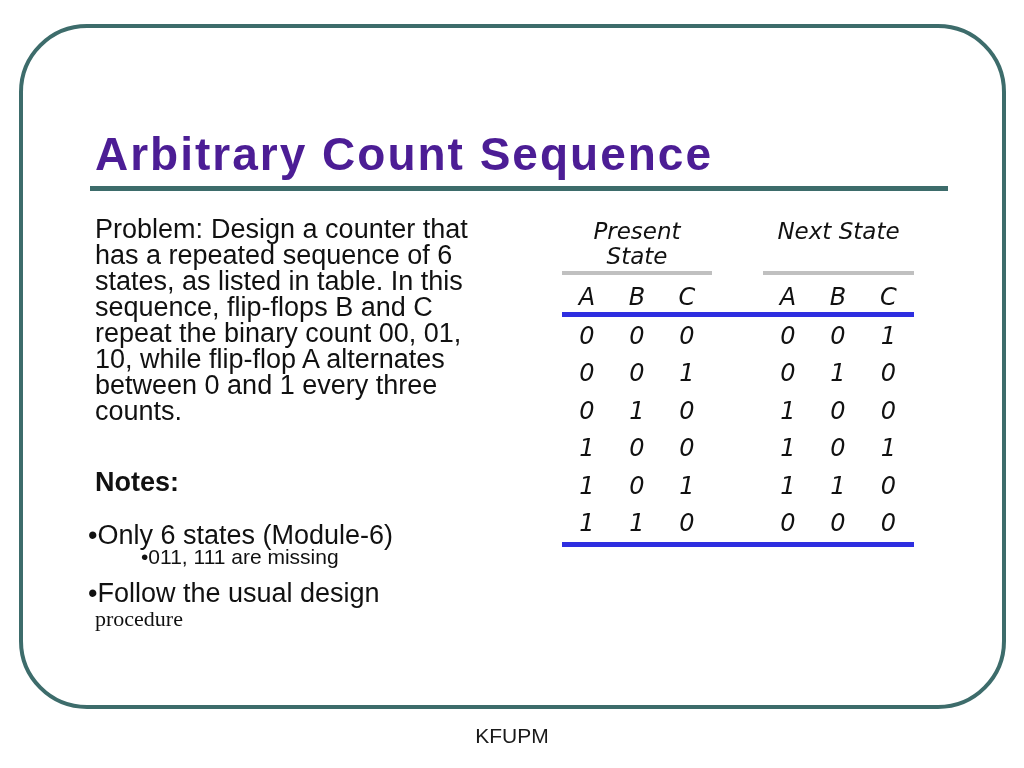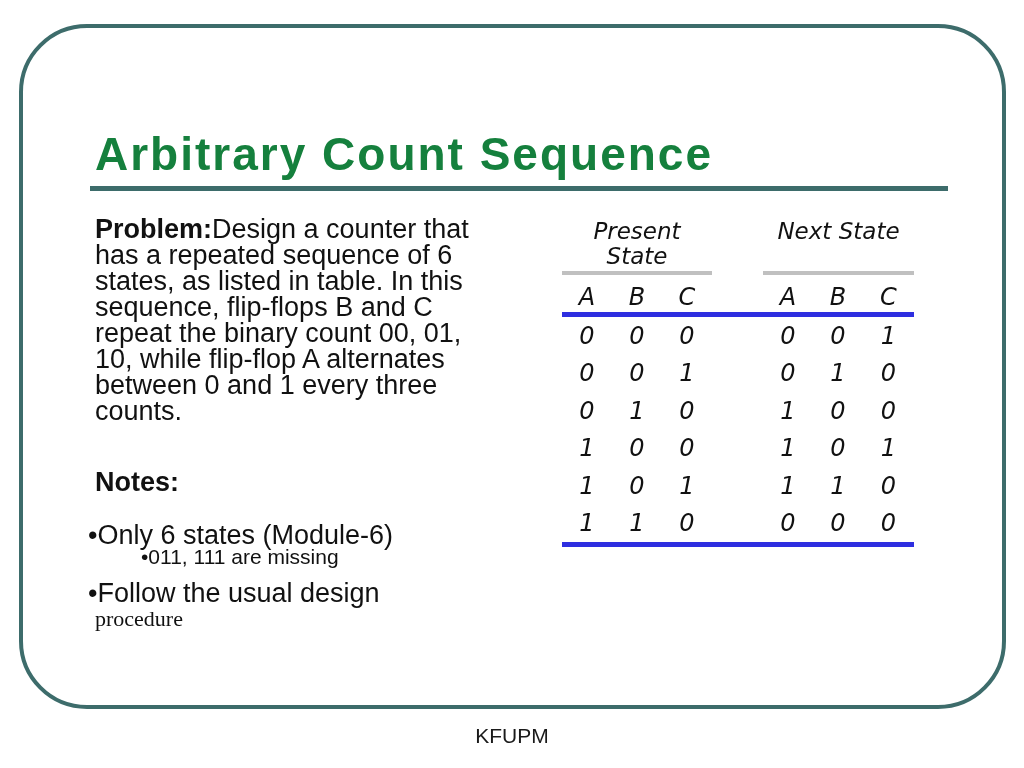--- a/index.html
+++ b/index.html
@@ -30,42 +30,42 @@
   }
 
   
   .slide-title {
     position: absolute;
     left: 95px;
     top: 127px;
     font-size: 46px;
     font-weight: 900;
     letter-spacing: 2px;
-    color: #15803d;
+    color: #4c1d95;
     white-space: nowrap;
   }
   .title-underline {
     position: absolute;
     left: 90px;
     top: 186px;
     width: 858px;
     height: 5px;
     background: #3d6c6b;
   }
 
   
   .problem-block {
     position: absolute;
     left: 95px;
     top: 216px;
     font-size: 27px;
     line-height: 26px;
   }
   .pline { white-space: nowrap; height: 26px; }
-  .plabel { font-weight: bold; }
+  .plabel { font-weight: normal; margin-right: 8px; }
 
   
   .notes-heading {
     position: absolute;
     left: 95px;
     top: 467px;
     font-size: 27px;
     font-weight: bold;
     white-space: nowrap;
   }

